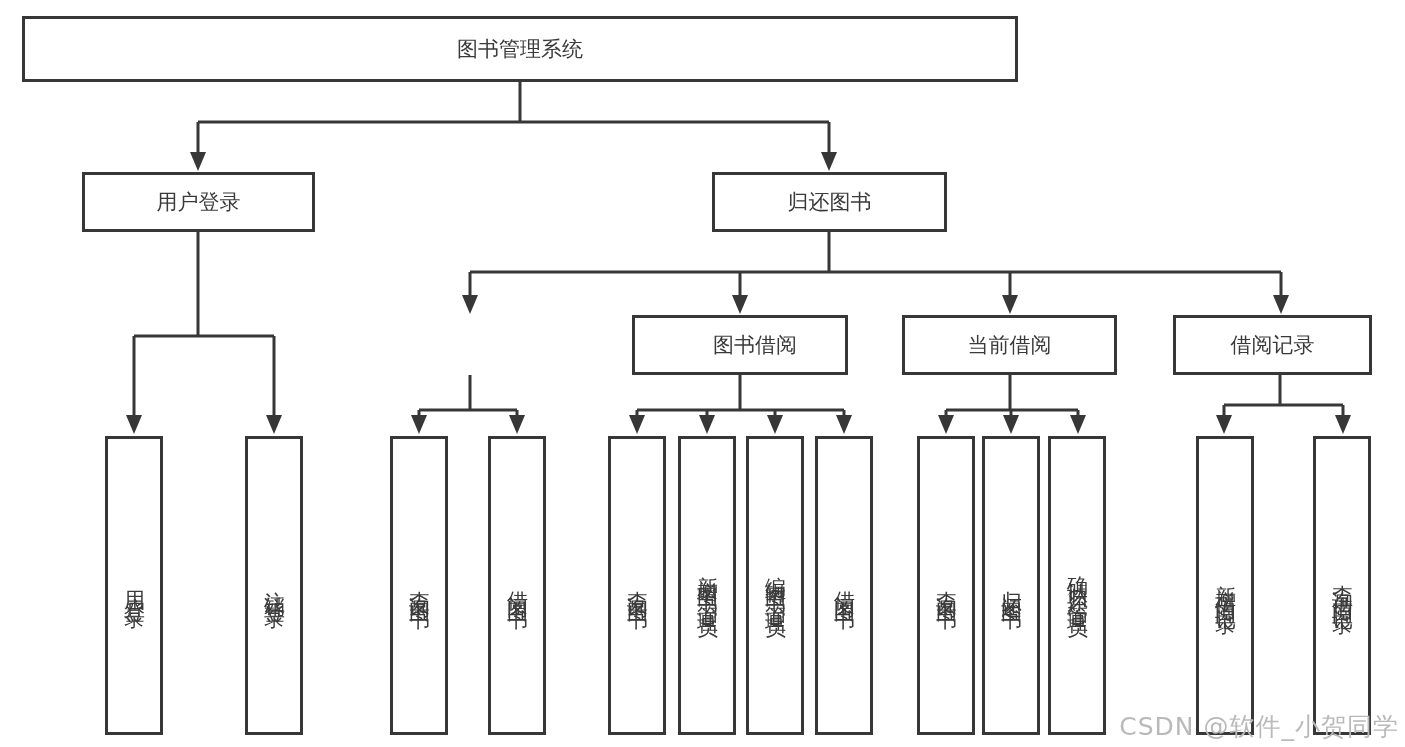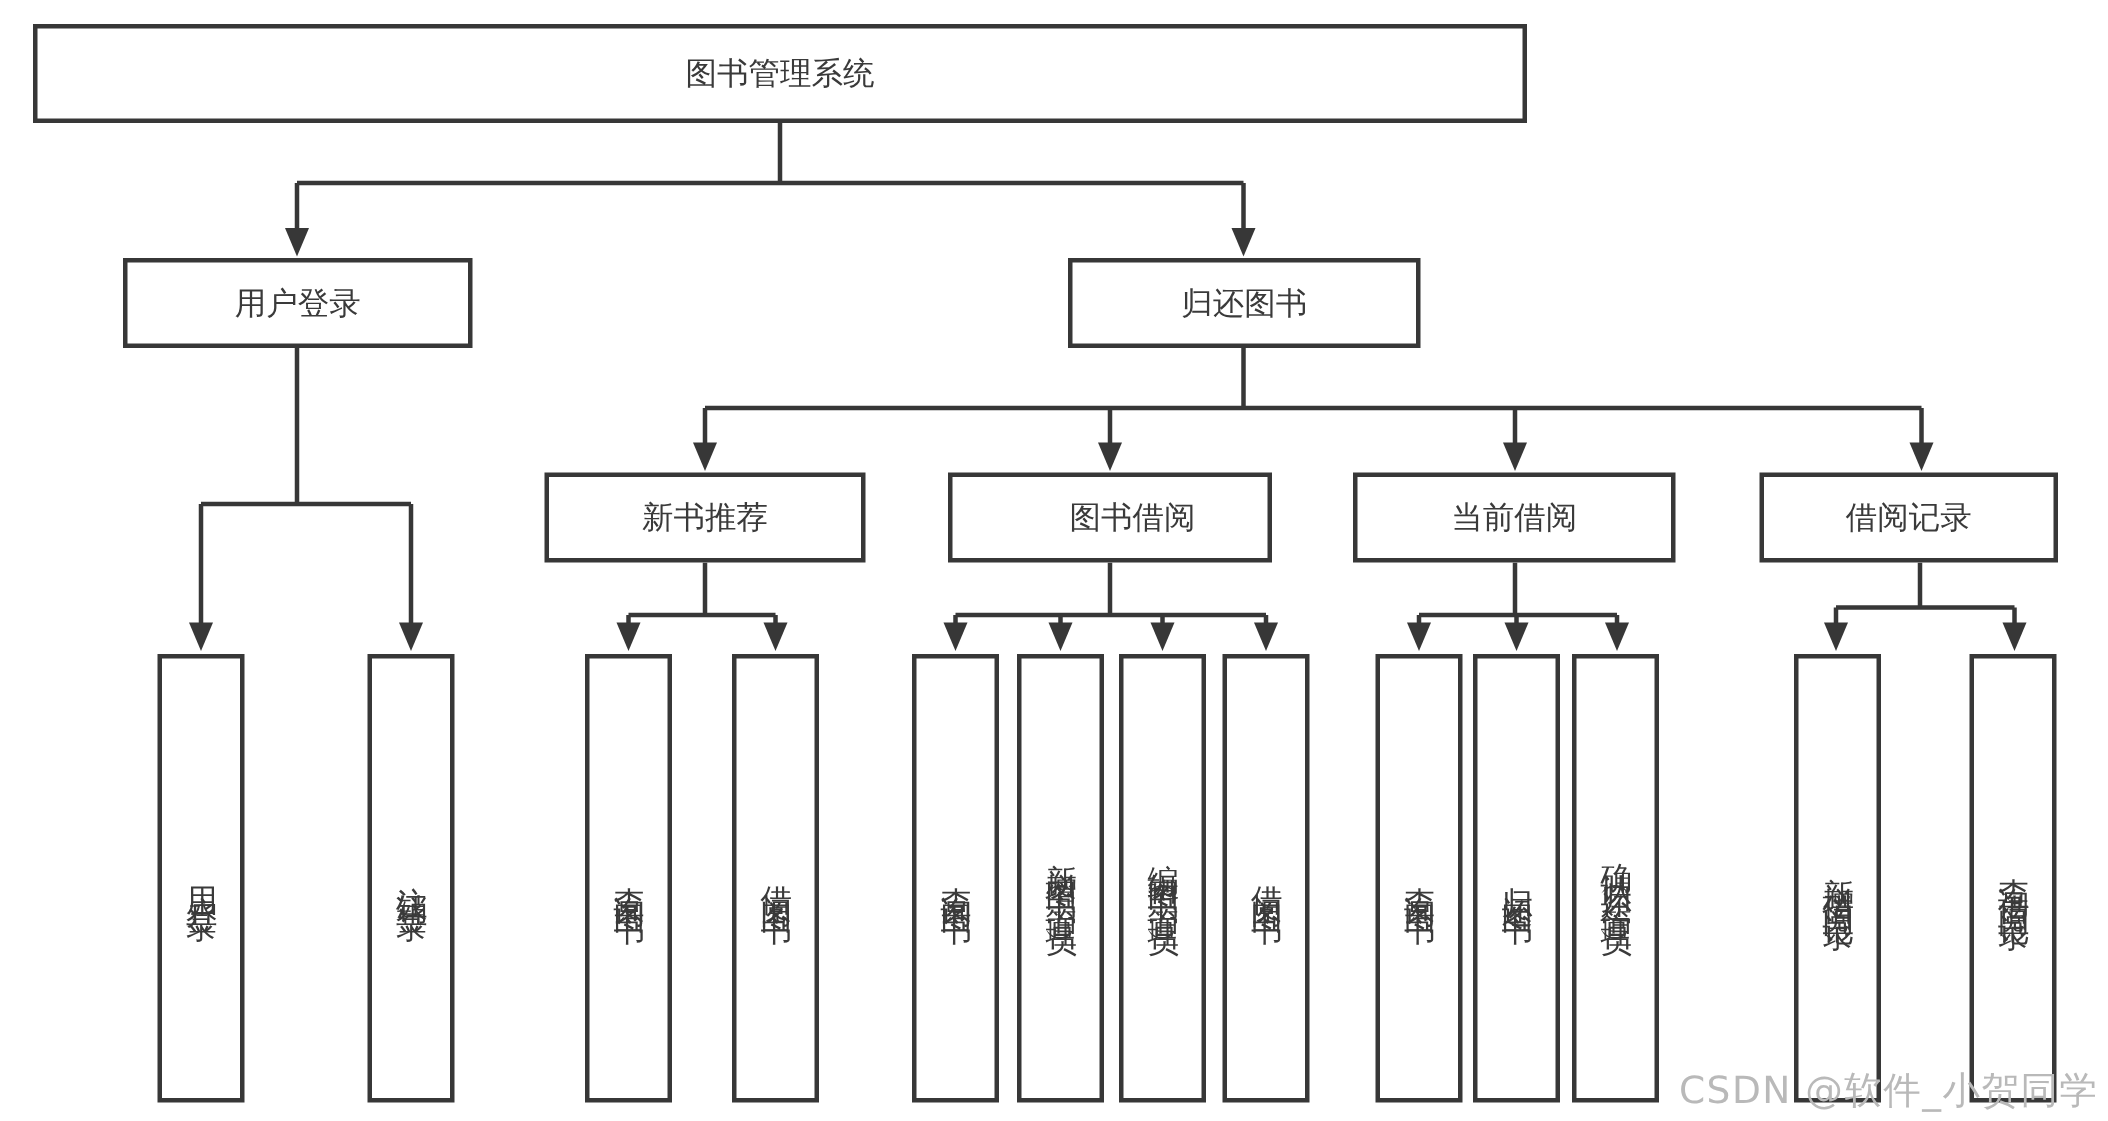--- a/index.html
+++ b/index.html
@@ -86,23 +86,20 @@
     <span>图书管理系统</span>
   </div>
 
   <div class="node" style="left:82px;top:172px;width:233px;height:60px;">
     <span>用户登录</span>
   </div>
   <div class="node" style="left:712px;top:172px;width:235px;height:60px;">
     <span>归还图书</span>
   </div>
 
-  <div class="node" style="left:363px;top:315px;width:214px;height:60px;">
-    <span>新书推荐</span>
-  </div>
   <div class="node" style="left:632px;top:315px;width:216px;height:60px;padding-left:30px;">
     <span>图书借阅</span>
   </div>
   <div class="node" style="left:902px;top:315px;width:215px;height:60px;">
     <span>当前借阅</span>
   </div>
   <div class="node" style="left:1173px;top:315px;width:199px;height:60px;">
     <span>借阅记录</span>
   </div>
 

